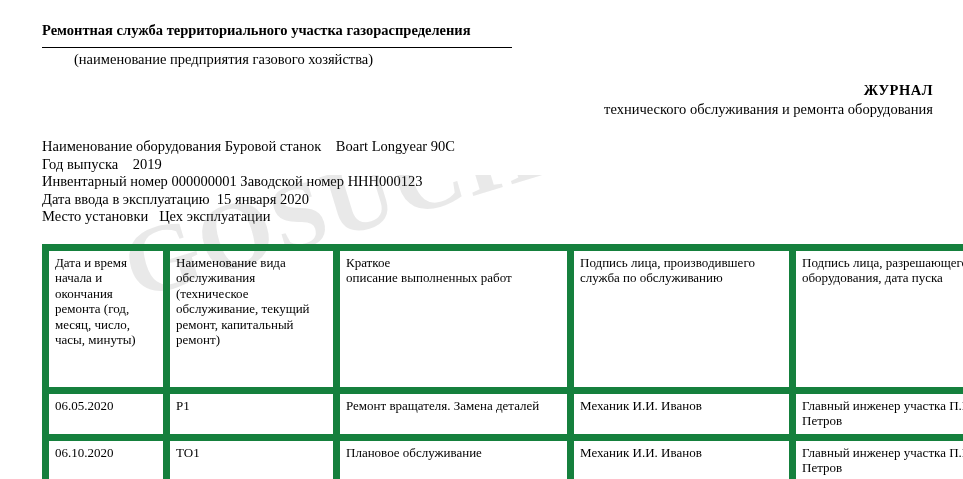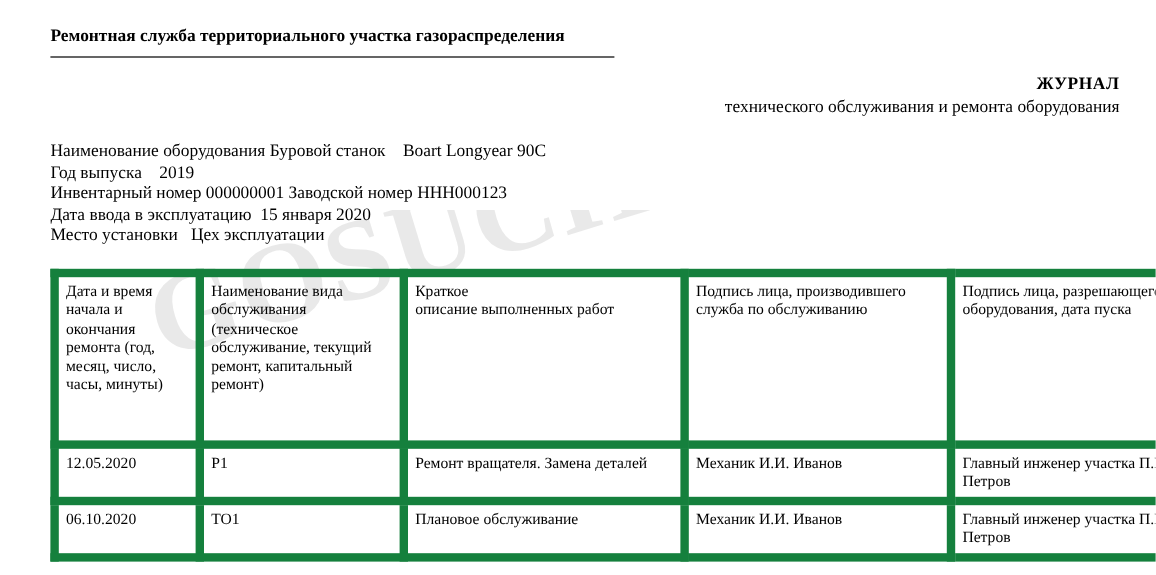--- a/index.html
+++ b/index.html
@@ -111,20 +111,21 @@
     height: 32px;
   }
 </style>
 </head>
 <body>
 
 <div class="page">
 
   <div class="org-line">Ремонтная служба территориального участка газораспределения</div>
   <div class="rule"></div>
+  <div class="caption">(наименование предприятия газового хозяйства)</div>
 
   <div class="title-block">
     <div class="title-main">ЖУРНАЛ</div>
     <div class="title-sub">технического обслуживания и ремонта оборудования</div>
   </div>
 
   <div class="fields">
     <div class="field-row">Наименование оборудования Буровой станок    Boart Longyear 90C</div>
     <div class="field-row">Год выпуска    2019</div>
     <div class="field-row">Инвентарный номер 000000001 Заводской номер ННН000123</div>
@@ -138,21 +139,21 @@
         <td class="c1">Дата и время начала и окончания ремонта (год, месяц, число, часы, минуты)</td>
         <td class="c2">Наименование вида обслуживания (техническое обслуживание, текущий ремонт, капитальный ремонт)</td>
         <td class="c3" style="white-space: pre-line;">Краткое
 описание выполненных работ</td>
         <td class="c4">Подпись лица, производившего служба по обслуживанию</td>
         <td class="c5">Подпись лица, разрешающего пуск оборудования, дата пуска</td>
       </tr>
     </thead>
     <tbody>
       <tr>
-        <td class="c1">12.05.2020</td>
+        <td class="c1">06.05.2020</td>
         <td class="c2">Р1</td>
         <td class="c3">Ремонт вращателя. Замена деталей</td>
         <td class="c4">Механик И.И. Иванов</td>
         <td class="c5">Главный инженер участка П.П. Петров</td>
       </tr>
       <tr>
         <td class="c1">06.10.2020</td>
         <td class="c2">ТО1</td>
         <td class="c3">Плановое обслуживание</td>
         <td class="c4">Механик И.И. Иванов</td>

